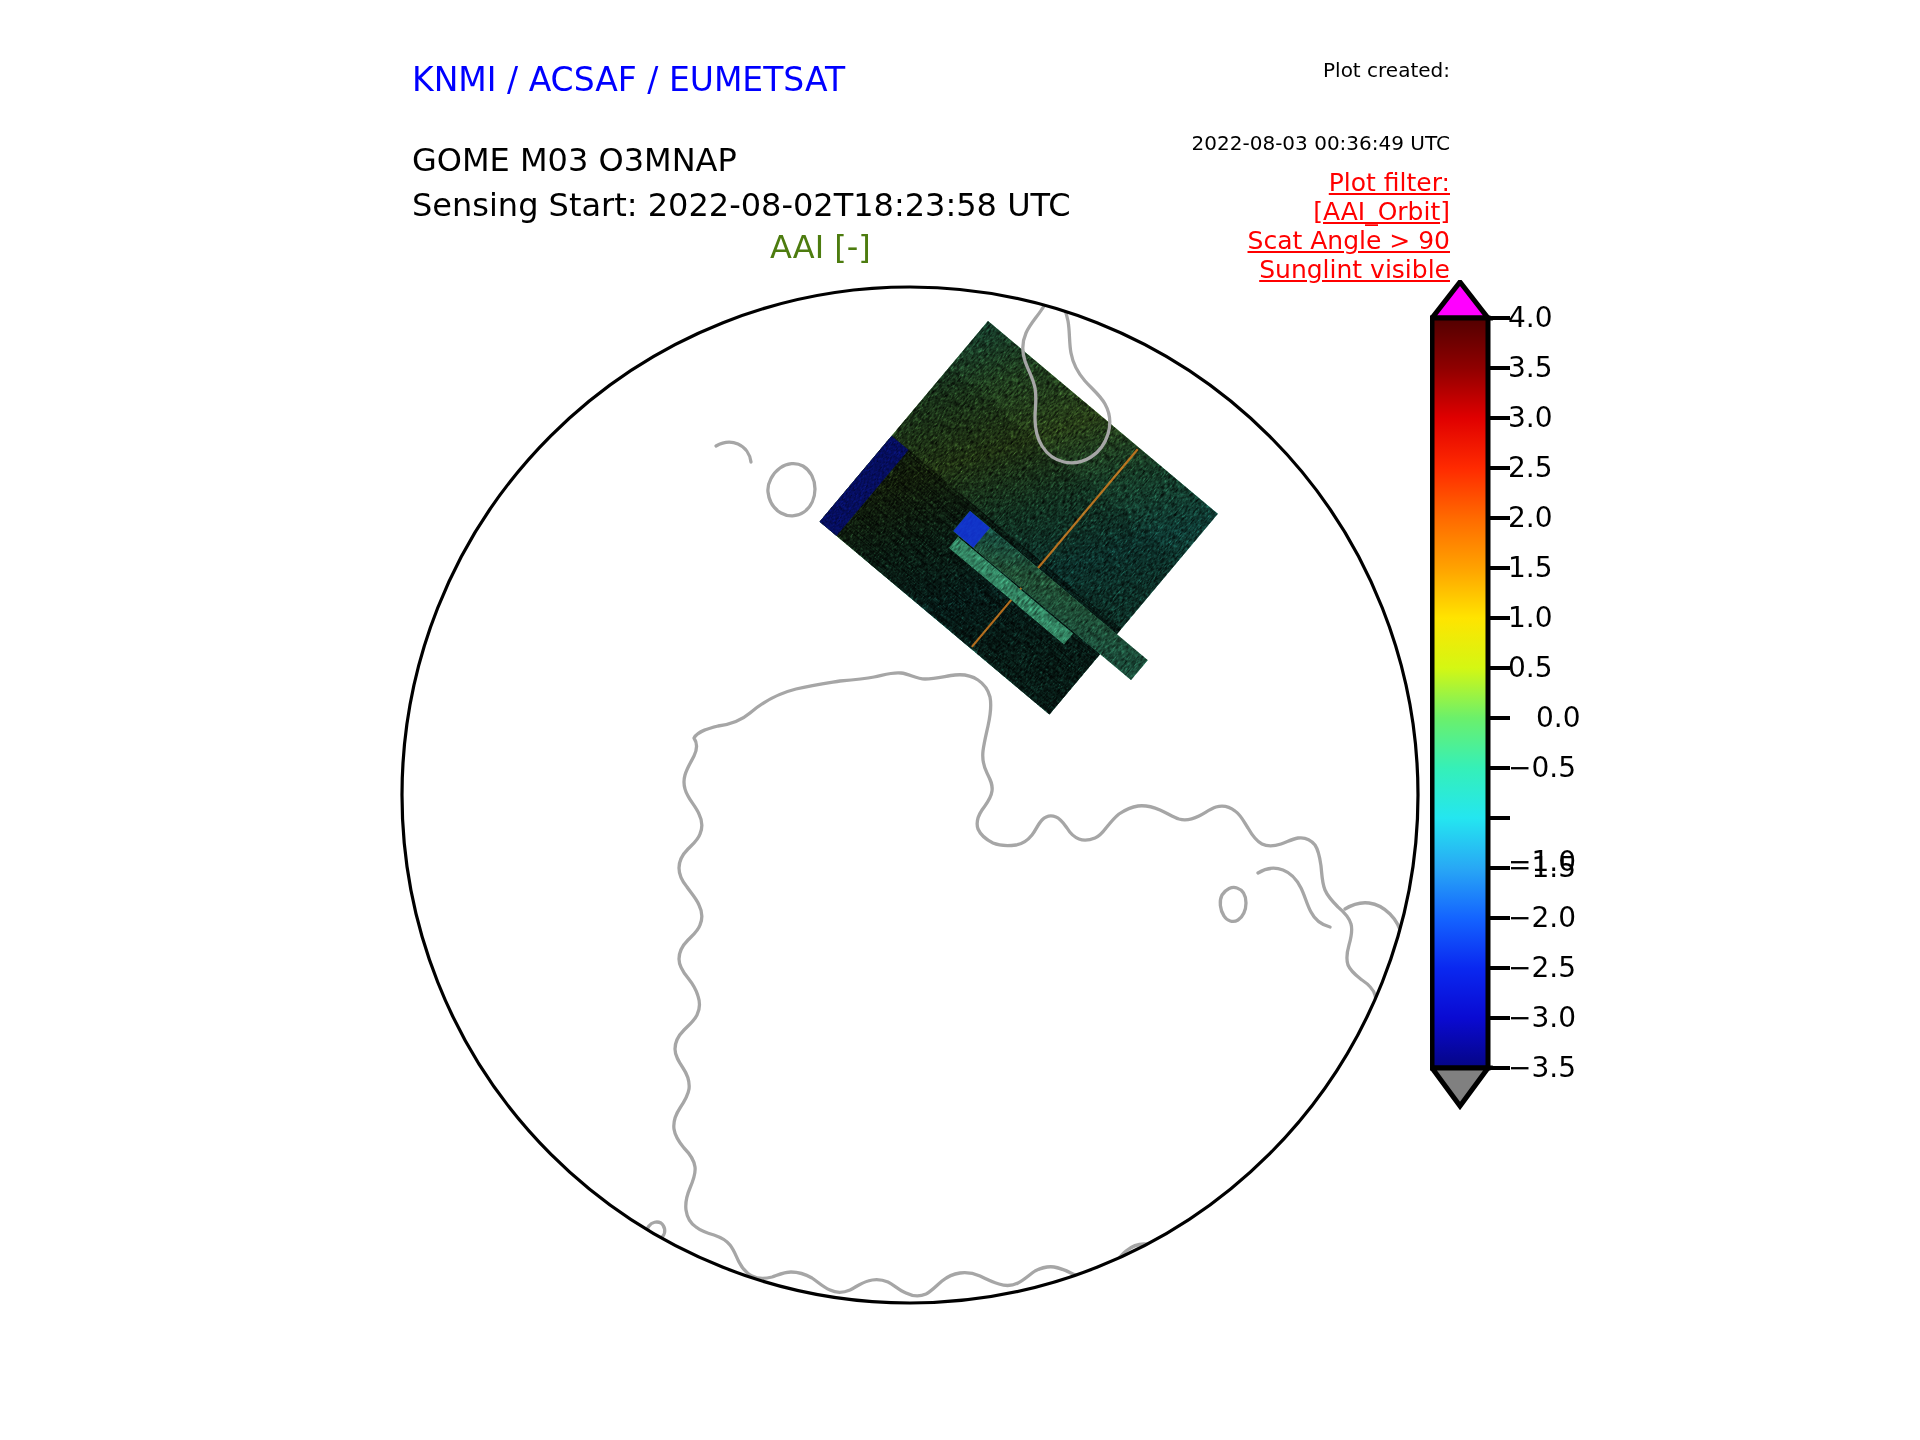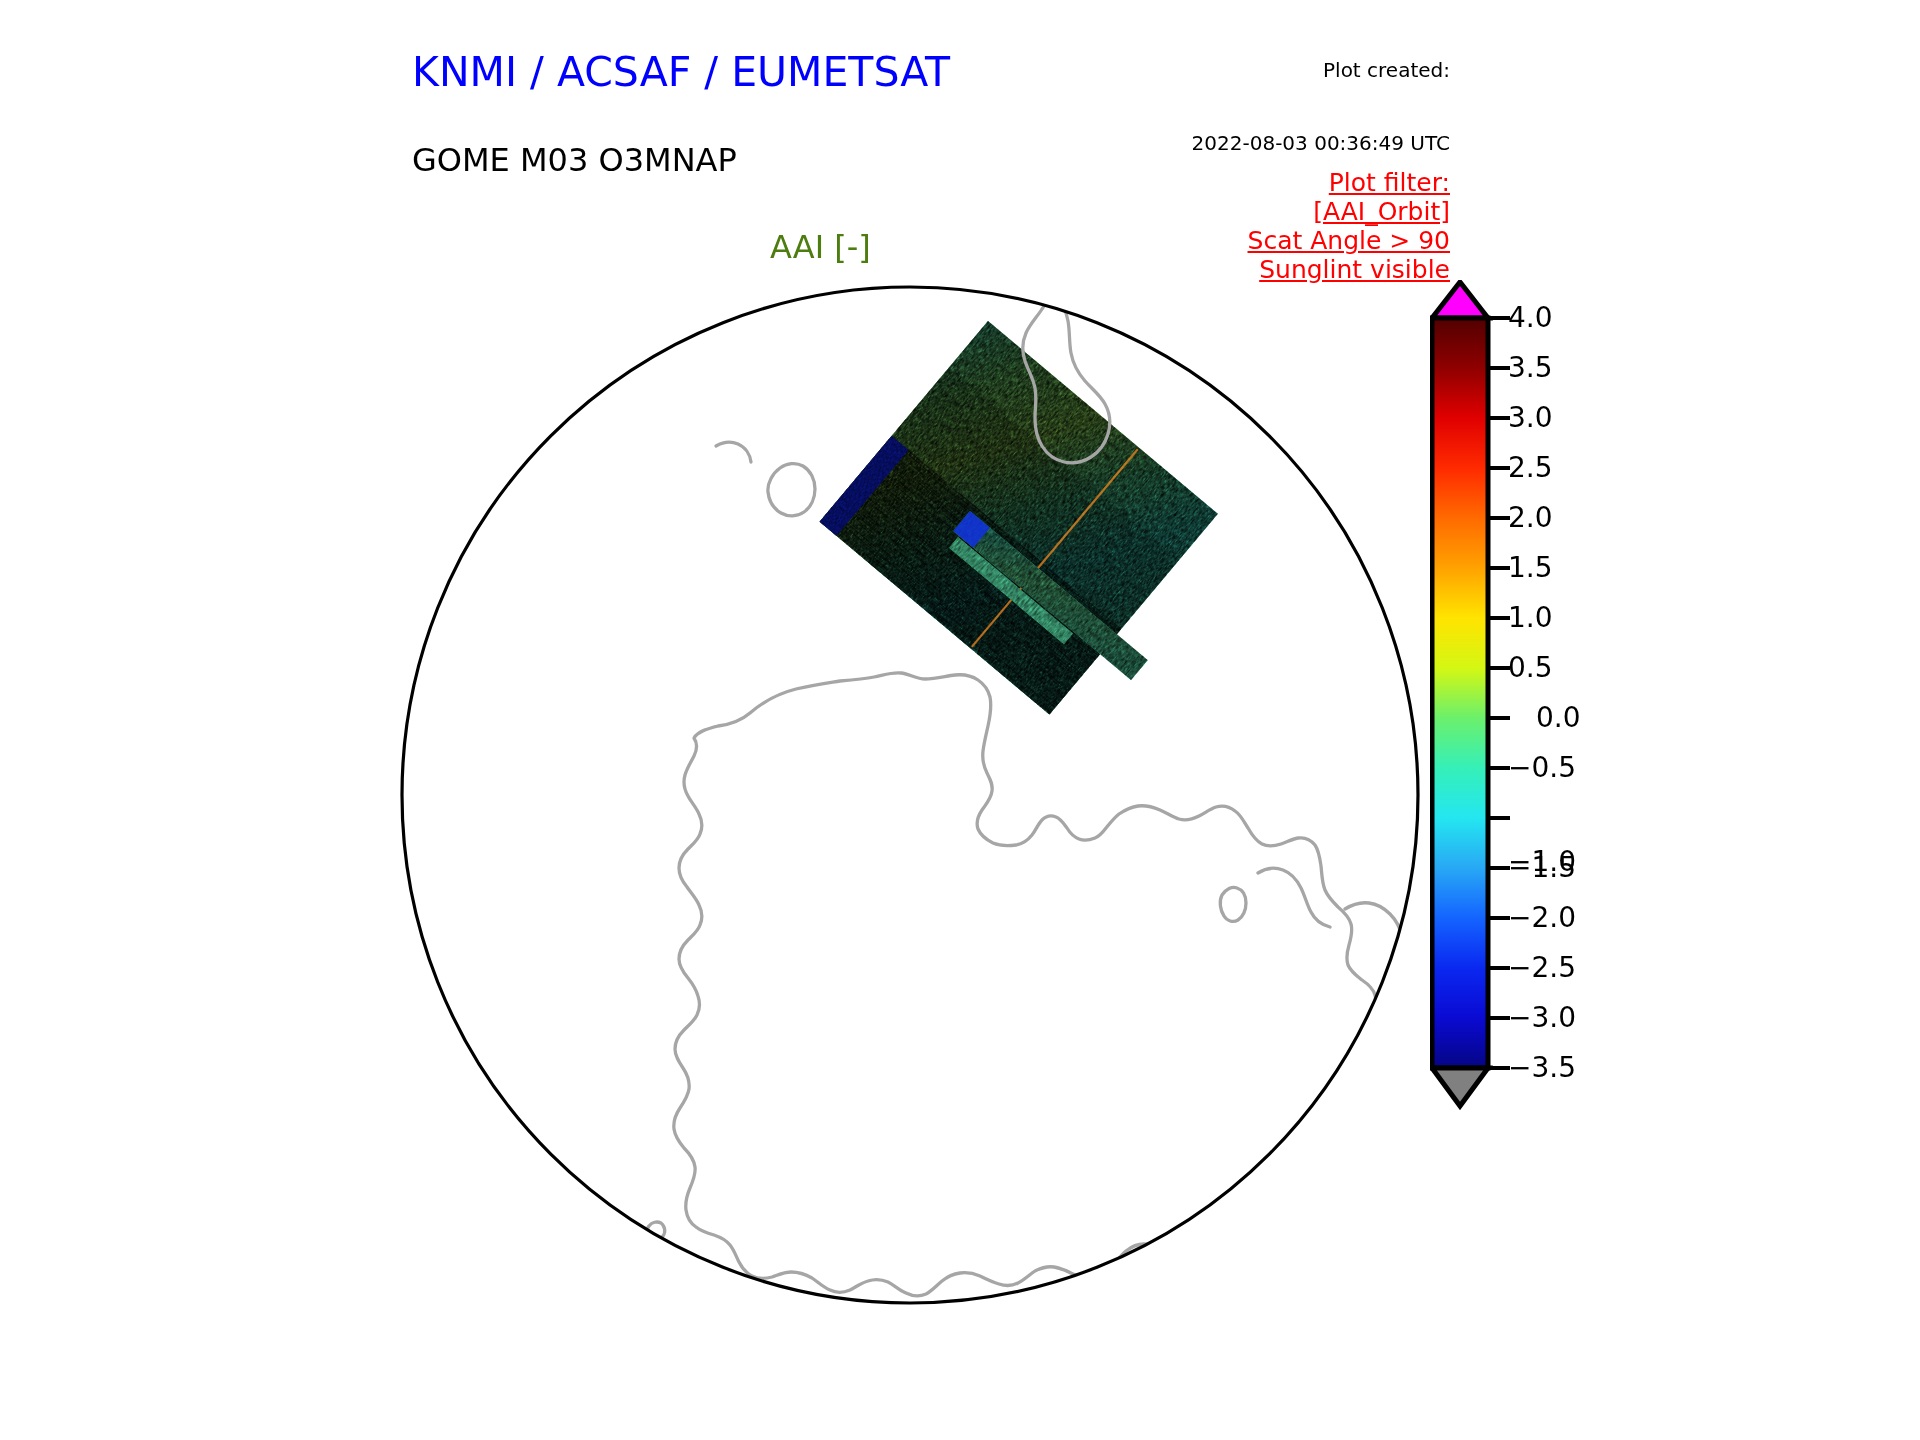--- a/index.html
+++ b/index.html
@@ -21,22 +21,22 @@
     left: 0; top: 0;
     width: 1920px;
     height: 1440px;
     background: #ffffff;
   }
 
   
   .org-title {
     position: absolute;
     left: 412px;
-    top: 48px;
-    font-size: 41px;
+    top: 60px;
+    font-size: 33px;
     color: #0000ff;
     white-space: nowrap;
     letter-spacing: 0px;
   }
   .plot-created {
     position: absolute;
     left: 1150px;
     top: 58px;
     width: 300px;
     text-align: right;
@@ -122,20 +122,21 @@
 
   <div class="org-title">KNMI / ACSAF / EUMETSAT</div>
 
   <div class="plot-created">
     <span class="l1">Plot created:</span>
     <span class="l2">2022-08-03 00:36:49 UTC</span>
   </div>
 
   <div class="meta-block">
     <div>GOME M03 O3MNAP</div>
+    <div>Sensing Start: 2022-08-02T18:23:58 UTC</div>
   </div>
 
   <div class="axis-title">AAI [-]</div>
 
   <div class="filter-block">
     <div>Plot filter:</div>
     <div>[AAI_Orbit]</div>
     <div>Scat Angle &gt; 90</div>
     <div>Sunglint visible</div>
   </div>

